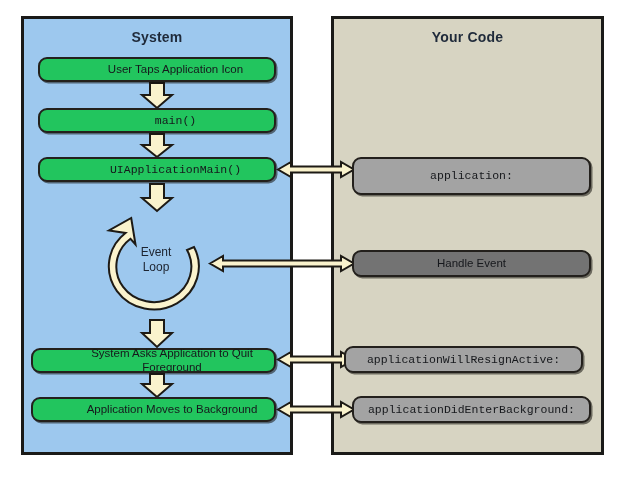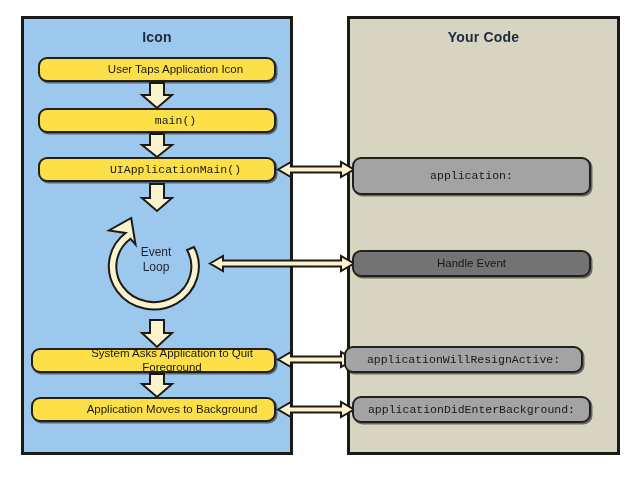--- a/index.html
+++ b/index.html
@@ -16,21 +16,20 @@
     border:3px solid #1a1a18;
     box-sizing:border-box;
   }
   #panel-uikit{
     left:21px;top:16px;width:272px;height:439px;
     background:#9dc8ee;
   }
   #panel-yourcode{
     left:331px;top:16px;width:273px;height:439px;
     background:#d7d4c2;
-    margin-left:16px;
   }
   .panel-title{
     position:absolute;left:0;right:0;top:10px;
     text-align:center;
     font-size:14px;font-weight:bold;
     color:#1f2a3a;
     letter-spacing:.2px;
   }
 
   
@@ -38,21 +37,21 @@
     position:absolute;
     box-sizing:border-box;
     border:2px solid #23201c;
     border-radius:9px;
     display:flex;align-items:center;justify-content:center;
     text-align:center;
     box-shadow:1.5px 1.5px 0 rgba(20,18,14,.55);
   }
   .node .lbl{display:block;line-height:1.18;}
 
-  .node-cream{background:#fde047;padding-left:37px;}
+  .node-cream{background:#22c55e;padding-left:37px;}
   .node-blue{background:#a3a3a3;}
   .node-orange{background:#737373;}
 
   .txt-sans .lbl{
     font-family:"Liberation Sans", sans-serif;
     font-size:11.5px;color:#16181c;
   }
   .txt-mono .lbl{
     font-family:"Liberation Mono","DejaVu Sans Mono", monospace;
     font-size:11.5px;color:#16181c;
@@ -94,21 +93,21 @@
     stroke-width:2;
     stroke-linejoin:miter;
   }
 </style>
 </head>
 <body>
 
 <div id="stage">
 
   <div class="panel" id="panel-uikit">
-    <div class="panel-title">Icon</div>
+    <div class="panel-title">System</div>
   </div>
 
   <div class="panel" id="panel-yourcode">
     <div class="panel-title">Your Code</div>
   </div>
 
   <svg id="arrows" viewBox="0 0 638 480" xmlns="http://www.w3.org/2000/svg">
 
     <polygon class="arrow-shape" points="150,83 164,83 164,95 172,95 157,108 142,95 150,95"></polygon>
 

